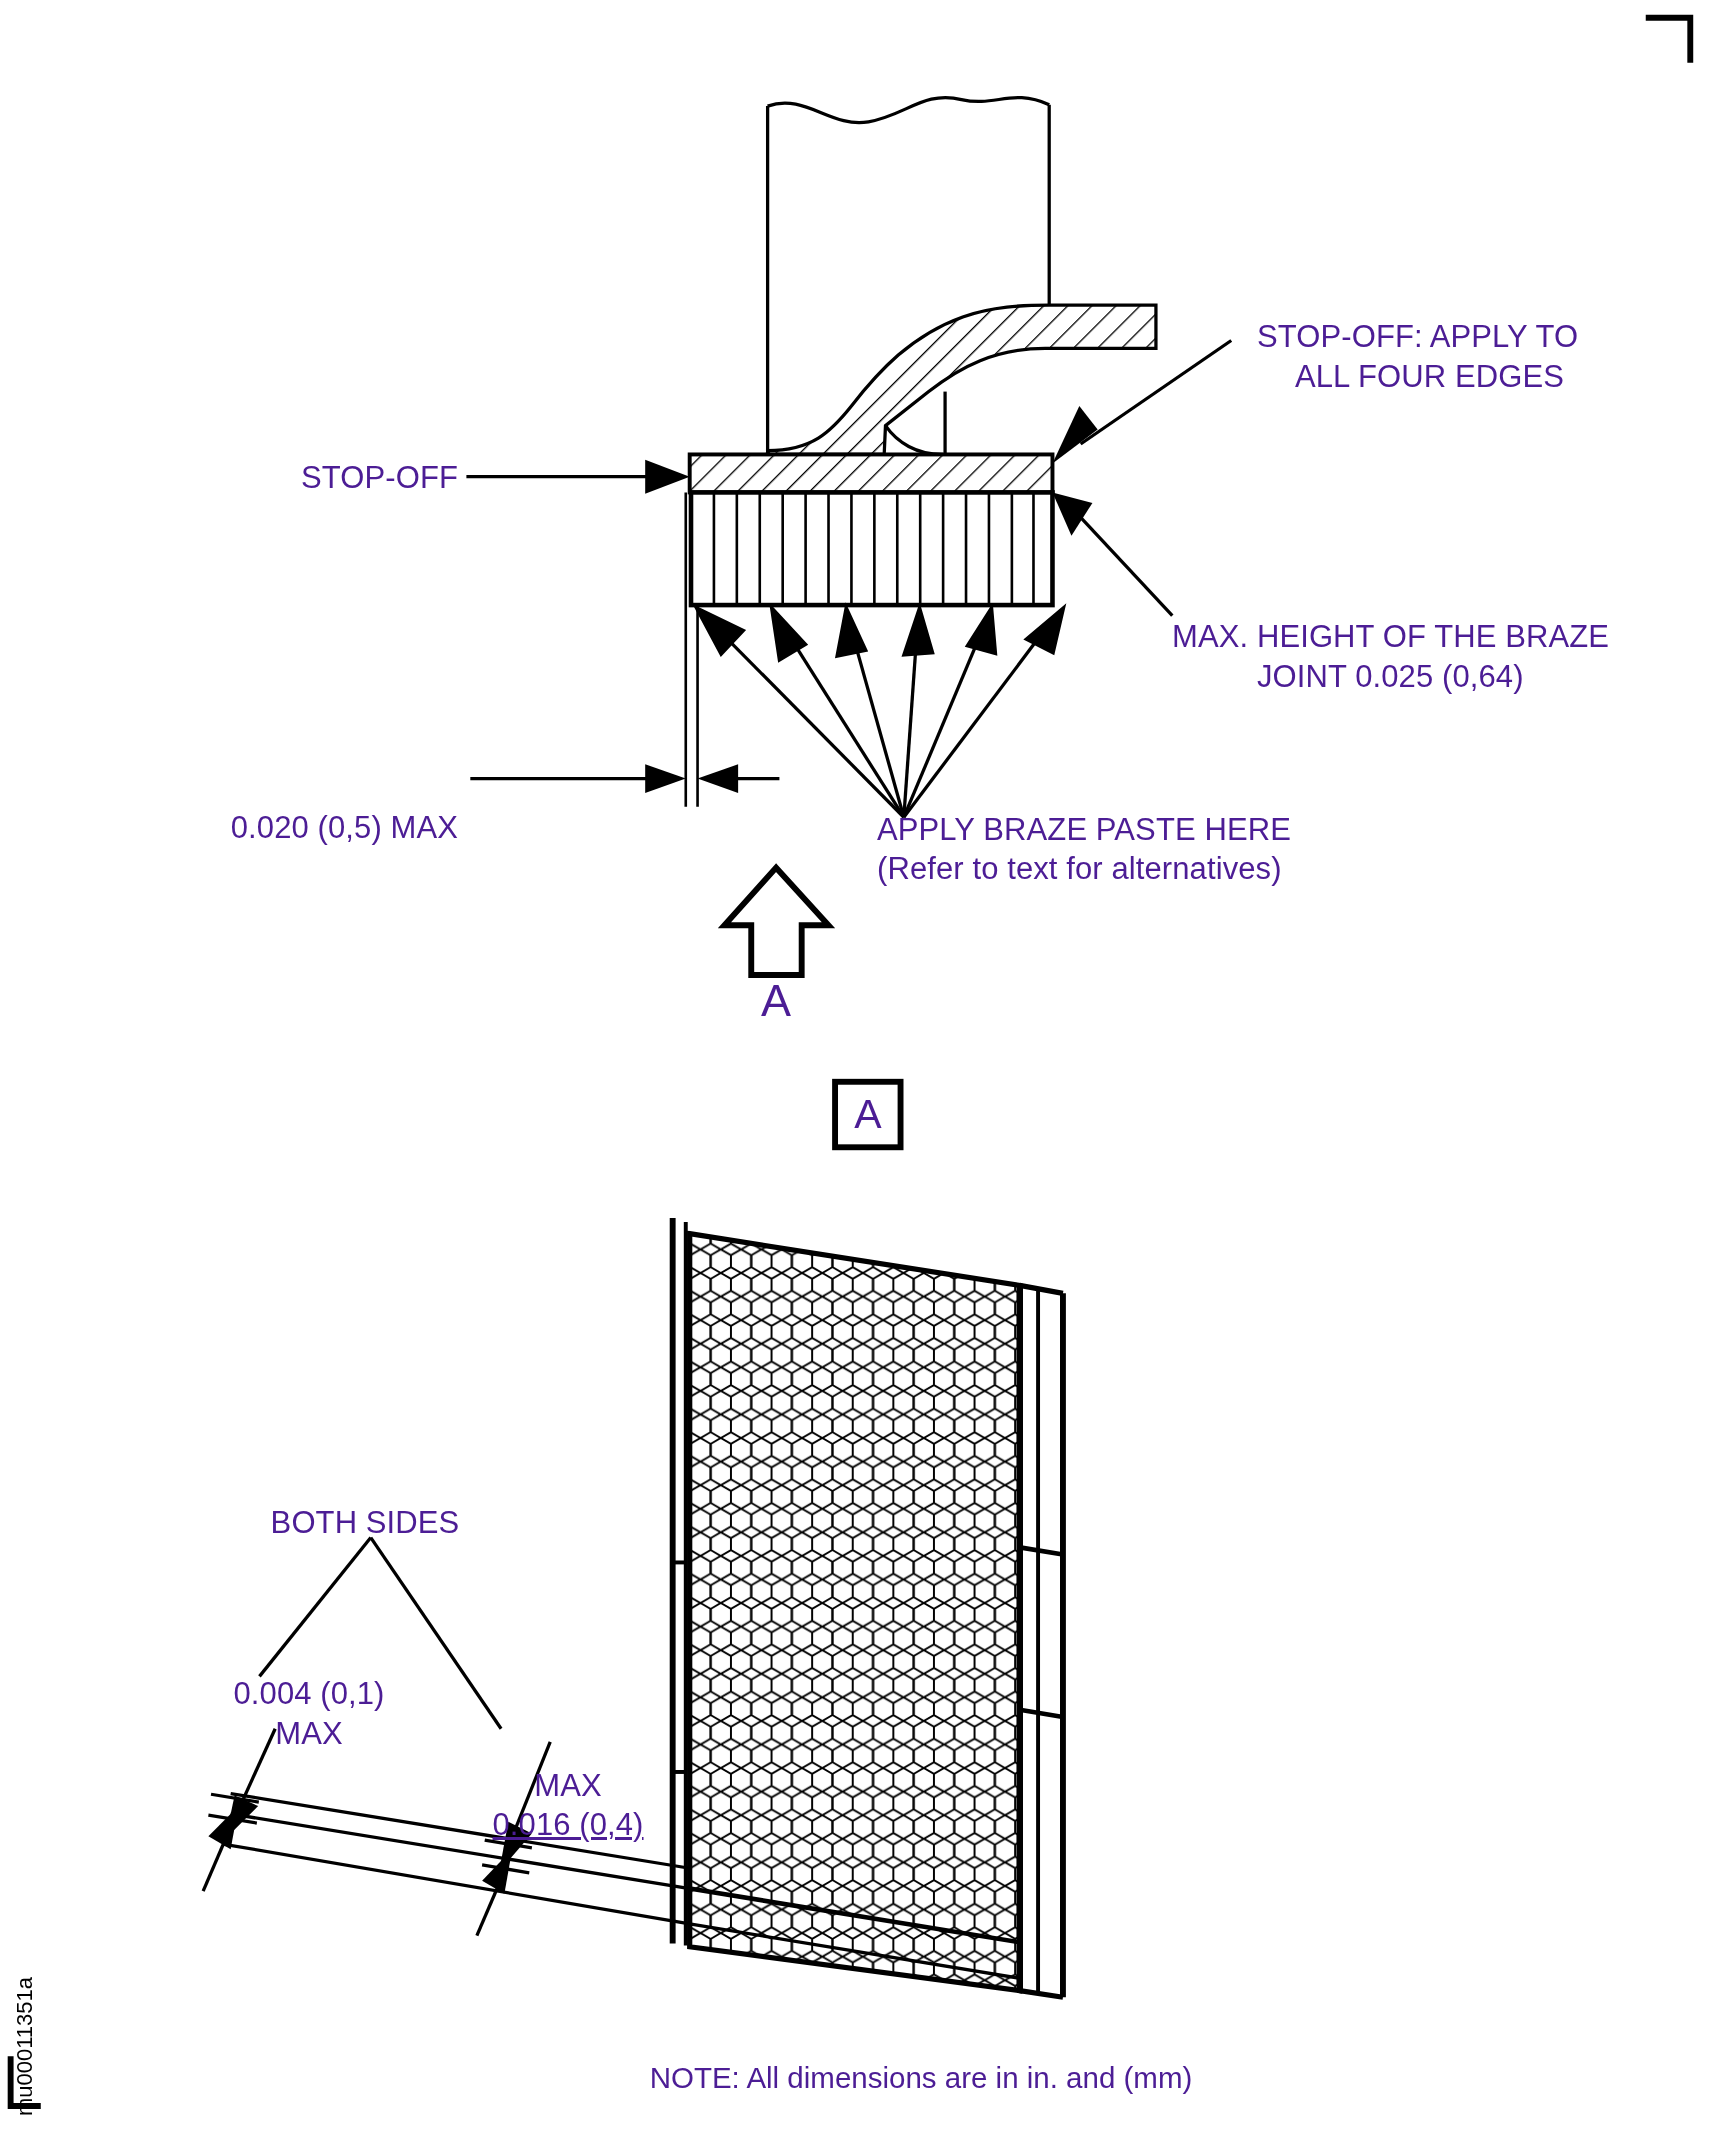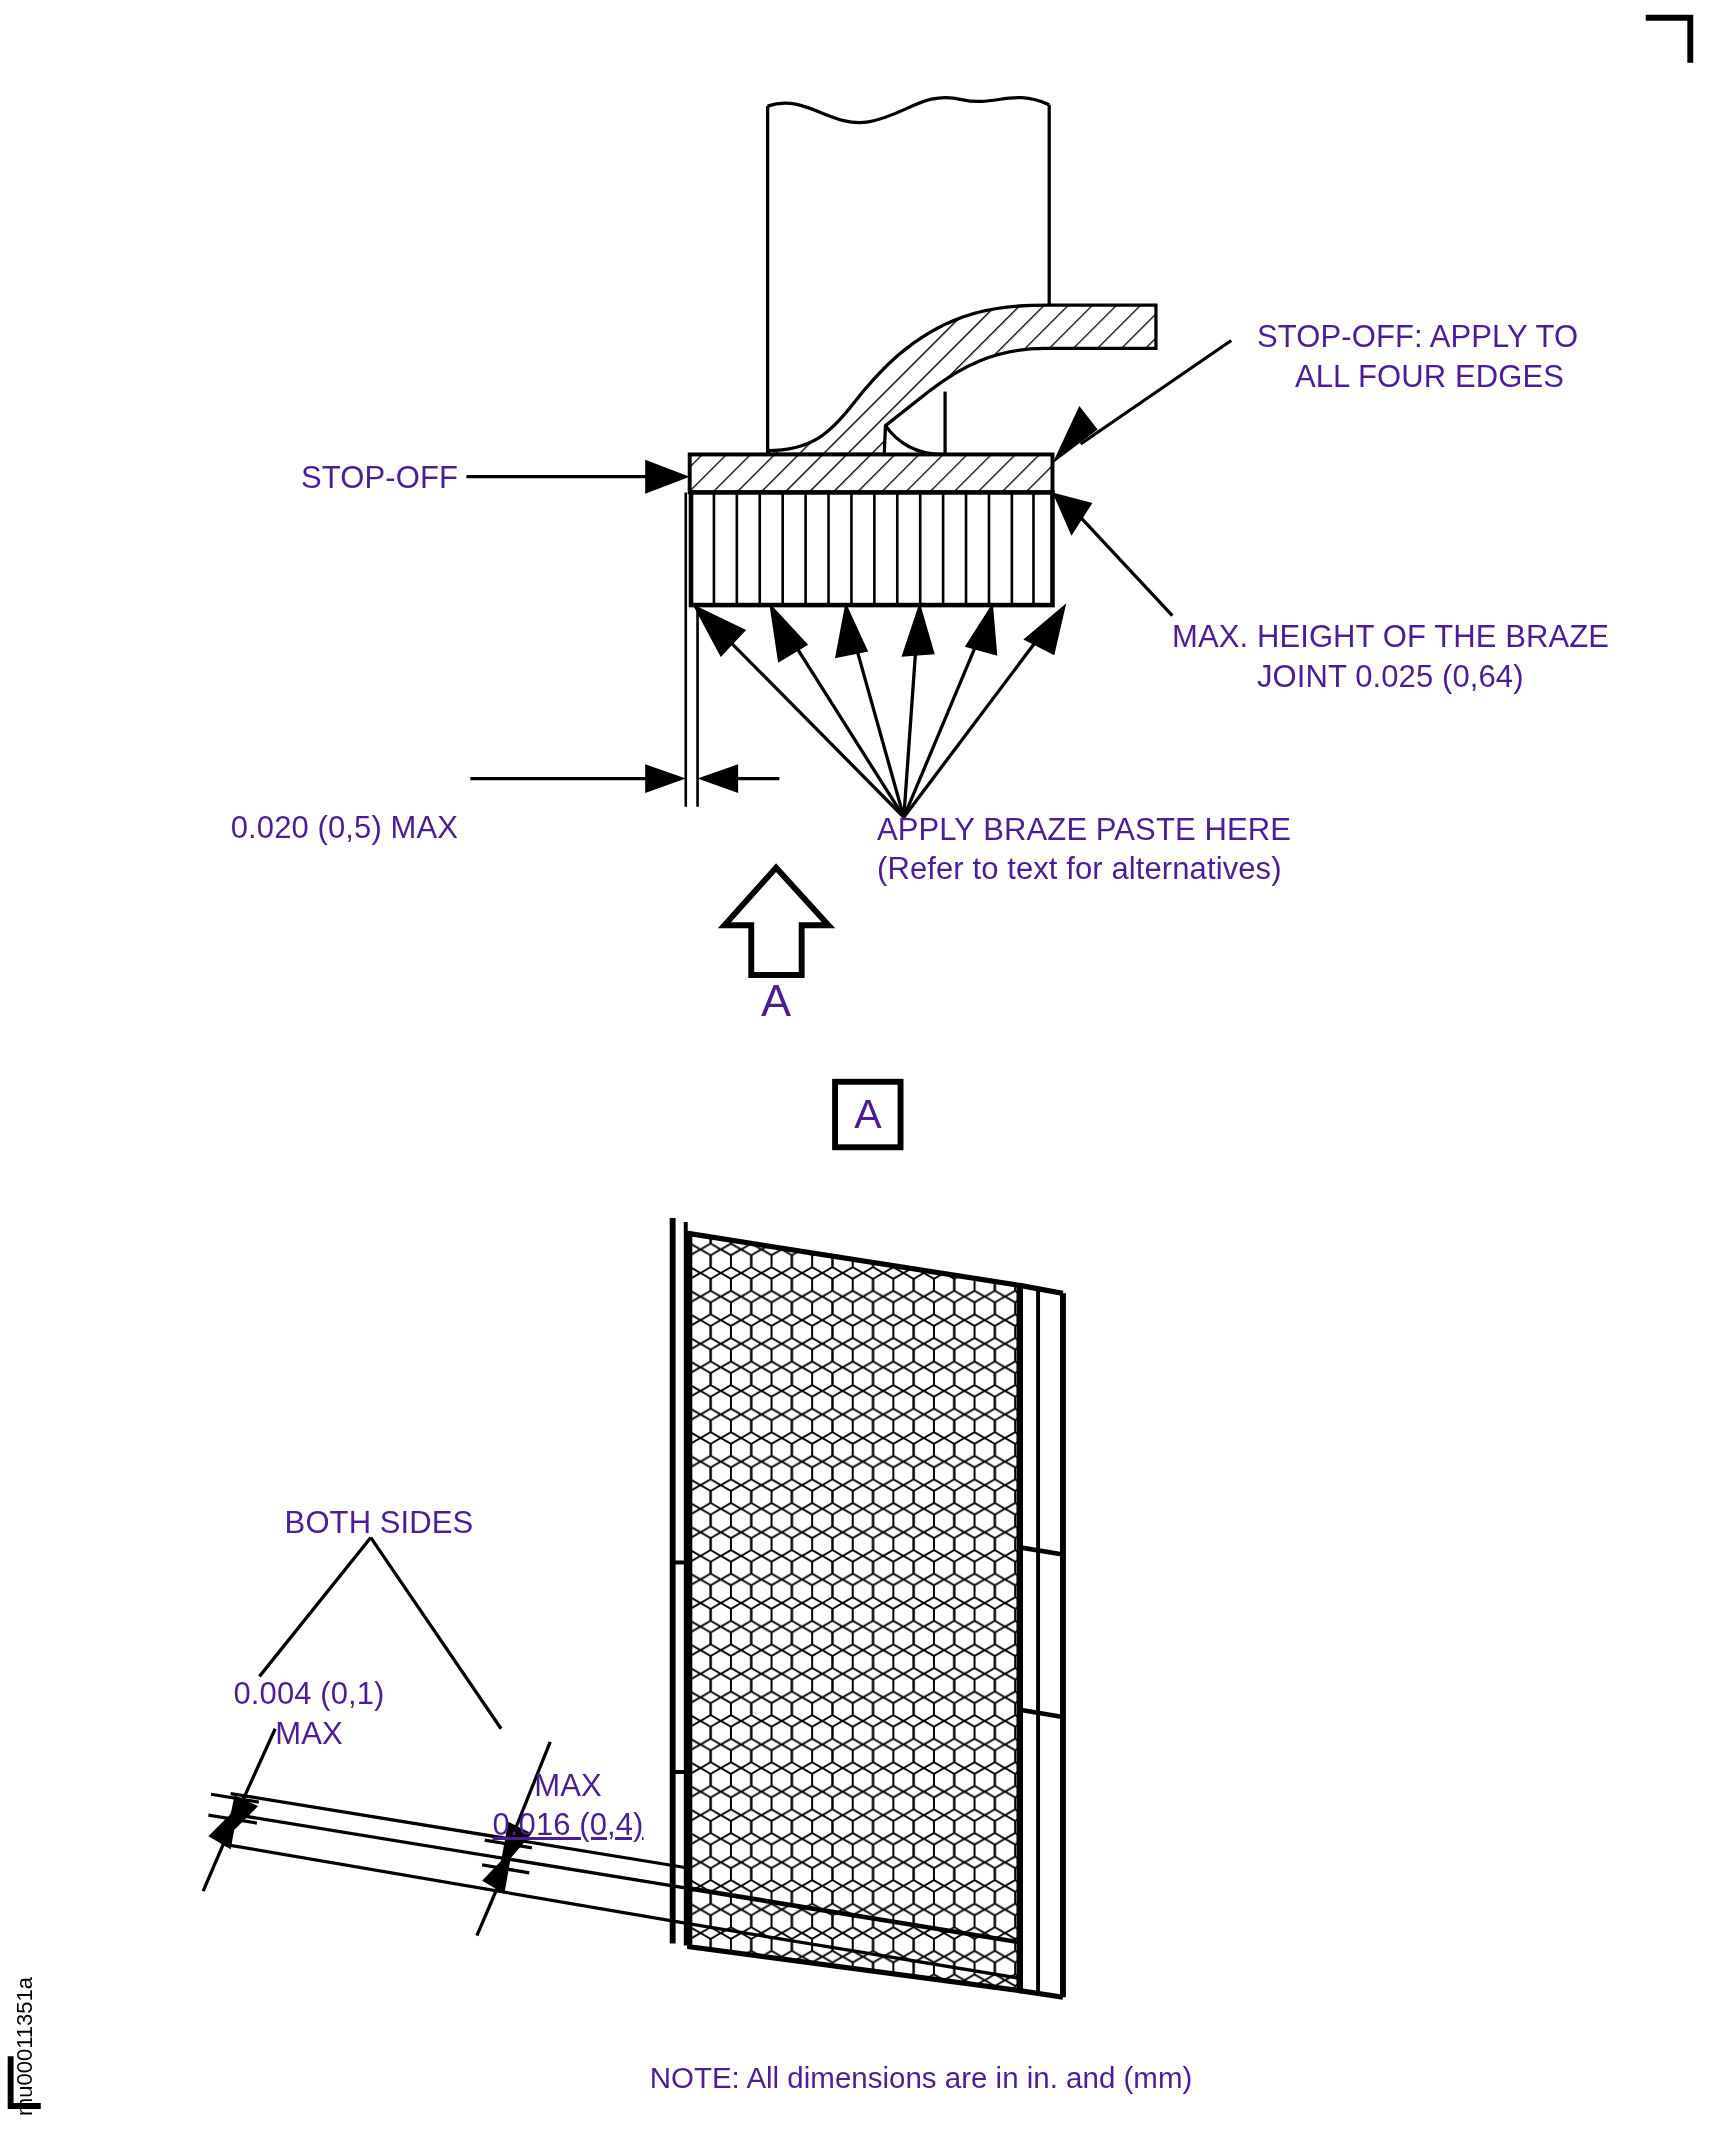--- a/index.html
+++ b/index.html
@@ -268,21 +268,21 @@
 
 <div class="txt t-label rightal" style="left:458px; top:762px;margin-top:48px;">0.020 (0,5) MAX</div>
 
 <div class="txt t-label" style="left:877px; top:812px;">APPLY BRAZE PASTE HERE</div>
 <div class="txt t-label" style="left:877px; top:851px;">(Refer to text for alternatives)</div>
 
 <div class="txt t-bigA center" style="left:776px; top:974px;">A</div>
 
 <div class="txt t-boxA center" style="left:868px; top:1090px;">A</div>
 
-<div class="txt t-label center" style="left:379px; top:1505px;">BOTH SIDES</div>
+<div class="txt t-label center" style="left:365px; top:1505px;">BOTH SIDES</div>
 
 <div class="txt t-label center" style="left:309px; top:1676px;">0.004 (0,1)</div>
 <div class="txt t-label center" style="left:309px; top:1716px;">MAX</div>
 
 <div class="txt t-label center" style="left:568px; top:1807px;text-decoration:underline;">0.016 (0,4)</div>
 <div class="txt t-label center" style="left:568px; top:1768px;">MAX</div>
 
 <div class="txt t-note center" style="left:897px; top:2061px;">NOTE: All dimensions are in in. and (mm)</div>
 
 <div id="figid-wrap">

